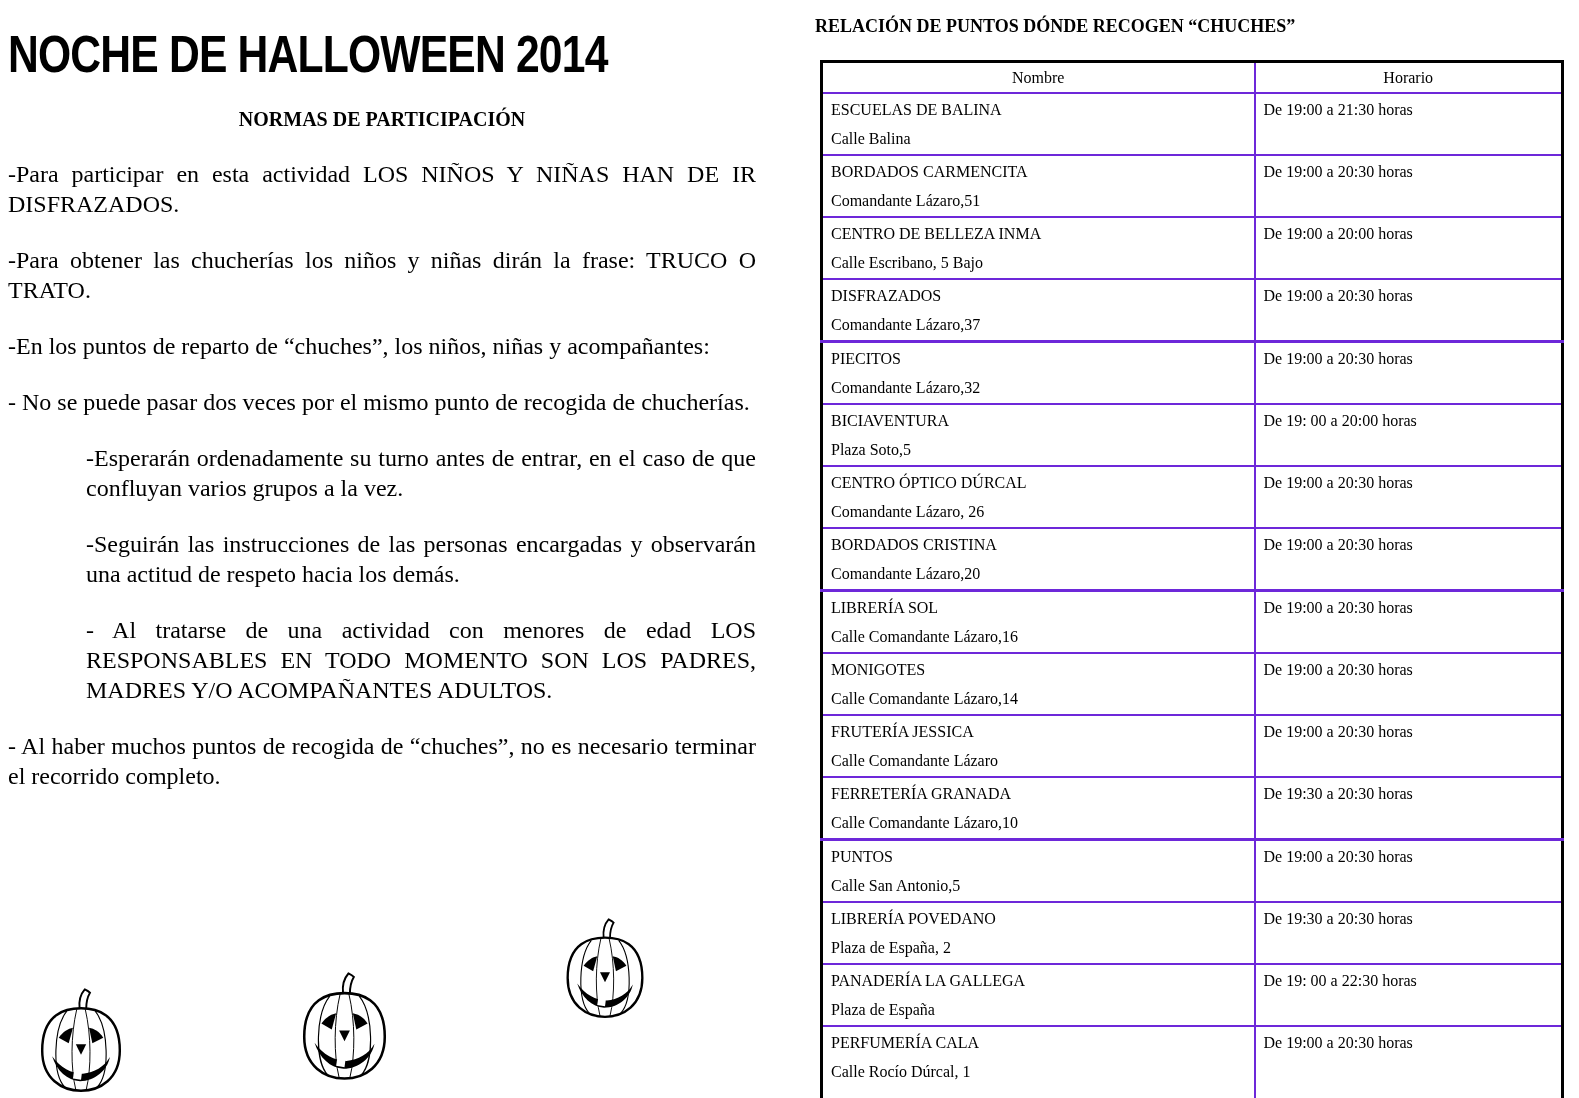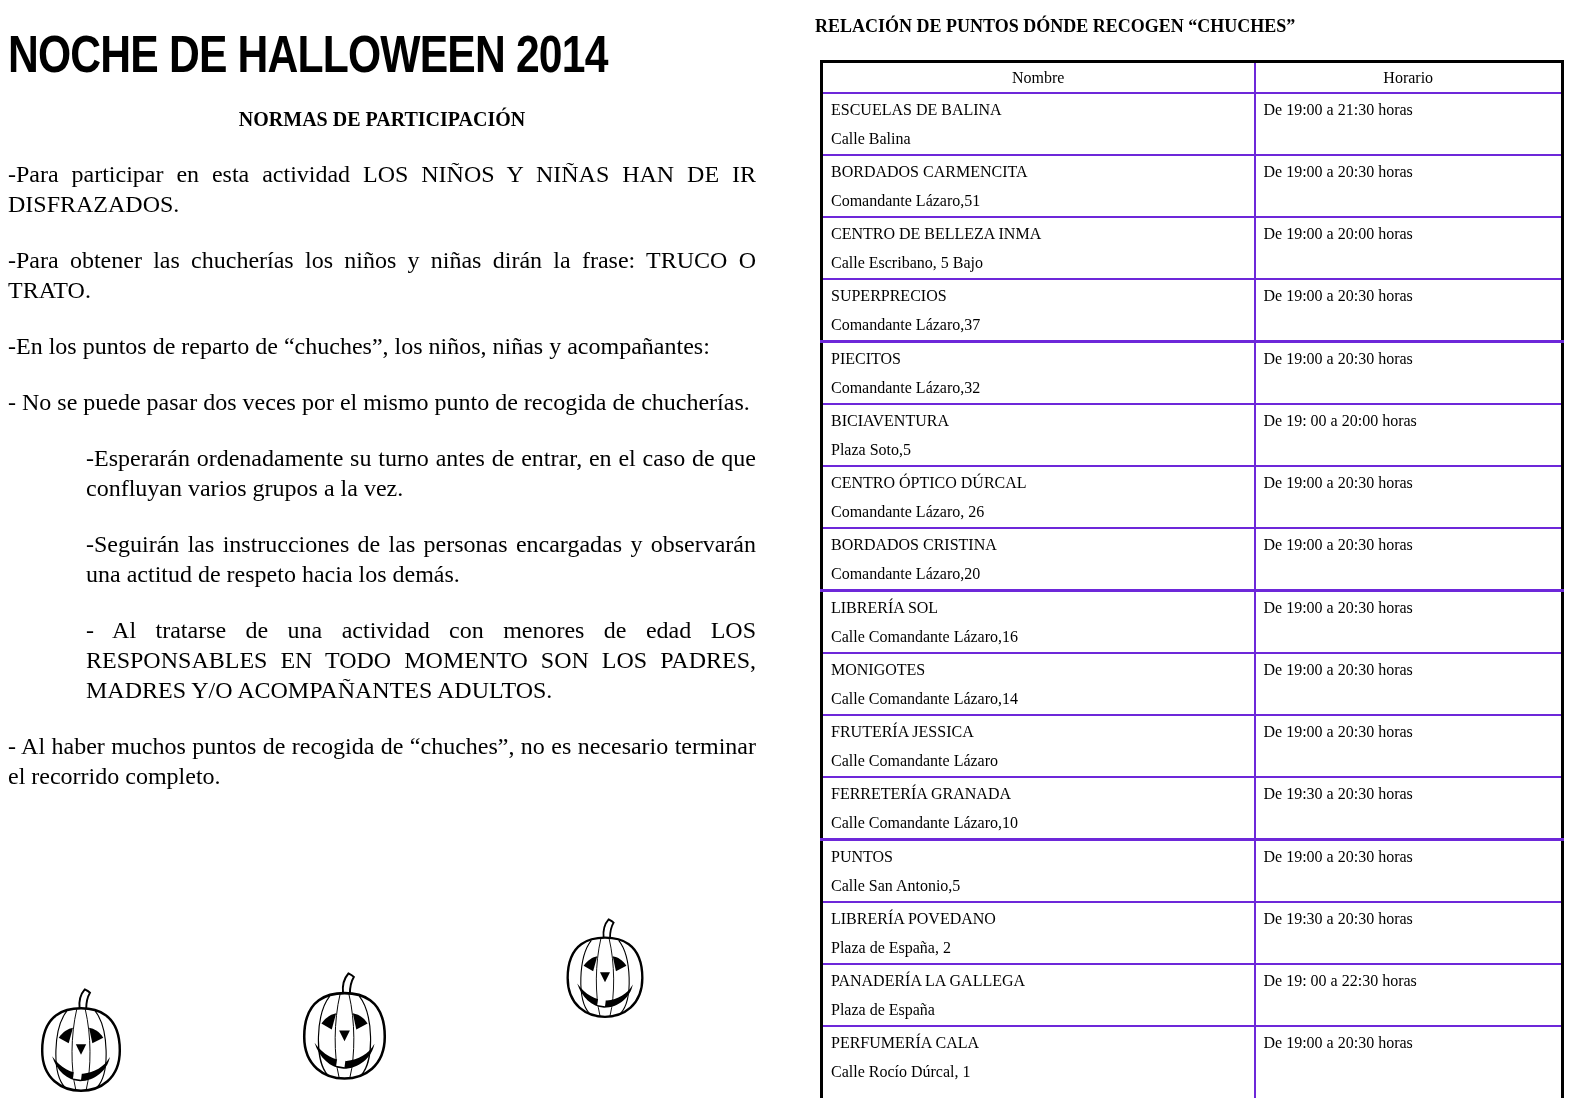--- a/index.html
+++ b/index.html
@@ -187,21 +187,21 @@
       <td>
         <div class="cell-name">CENTRO DE BELLEZA INMA</div>
         <div class="cell-address">Calle Escribano, 5 Bajo</div>
       </td>
       <td>
         <div class="cell-schedule">De 19:00 a 20:00 horas</div>
       </td>
     </tr>
           <tr>
       <td>
-        <div class="cell-name">SUPERPRECIOS</div>
+        <div class="cell-name">DISFRAZADOS</div>
         <div class="cell-address">Comandante Lázaro,37</div>
       </td>
       <td>
         <div class="cell-schedule">De 19:00 a 20:30 horas</div>
       </td>
     </tr>
           <tr>
       <td>
         <div class="cell-name">PIECITOS</div>
         <div class="cell-address">Comandante Lázaro,32</div>

